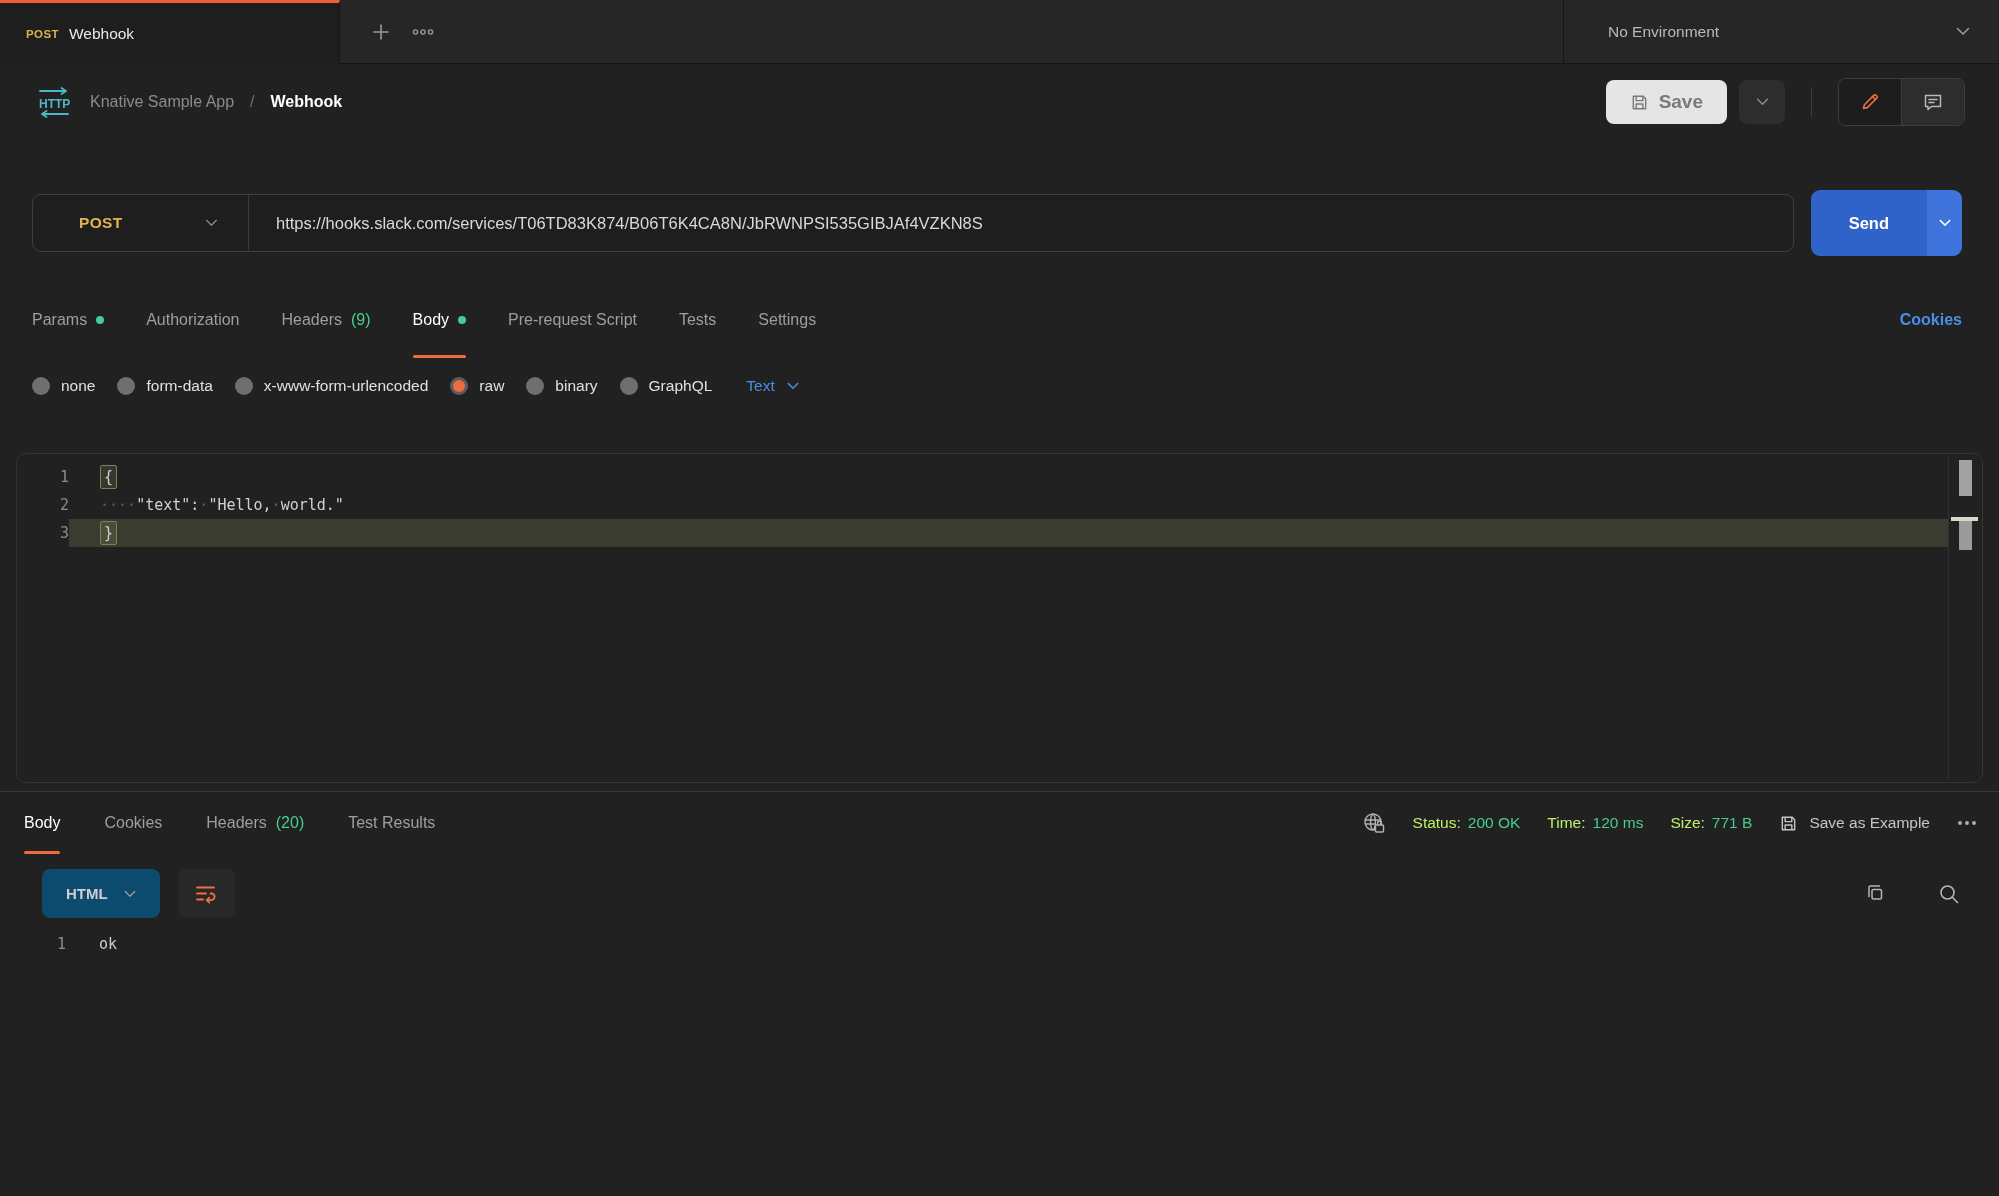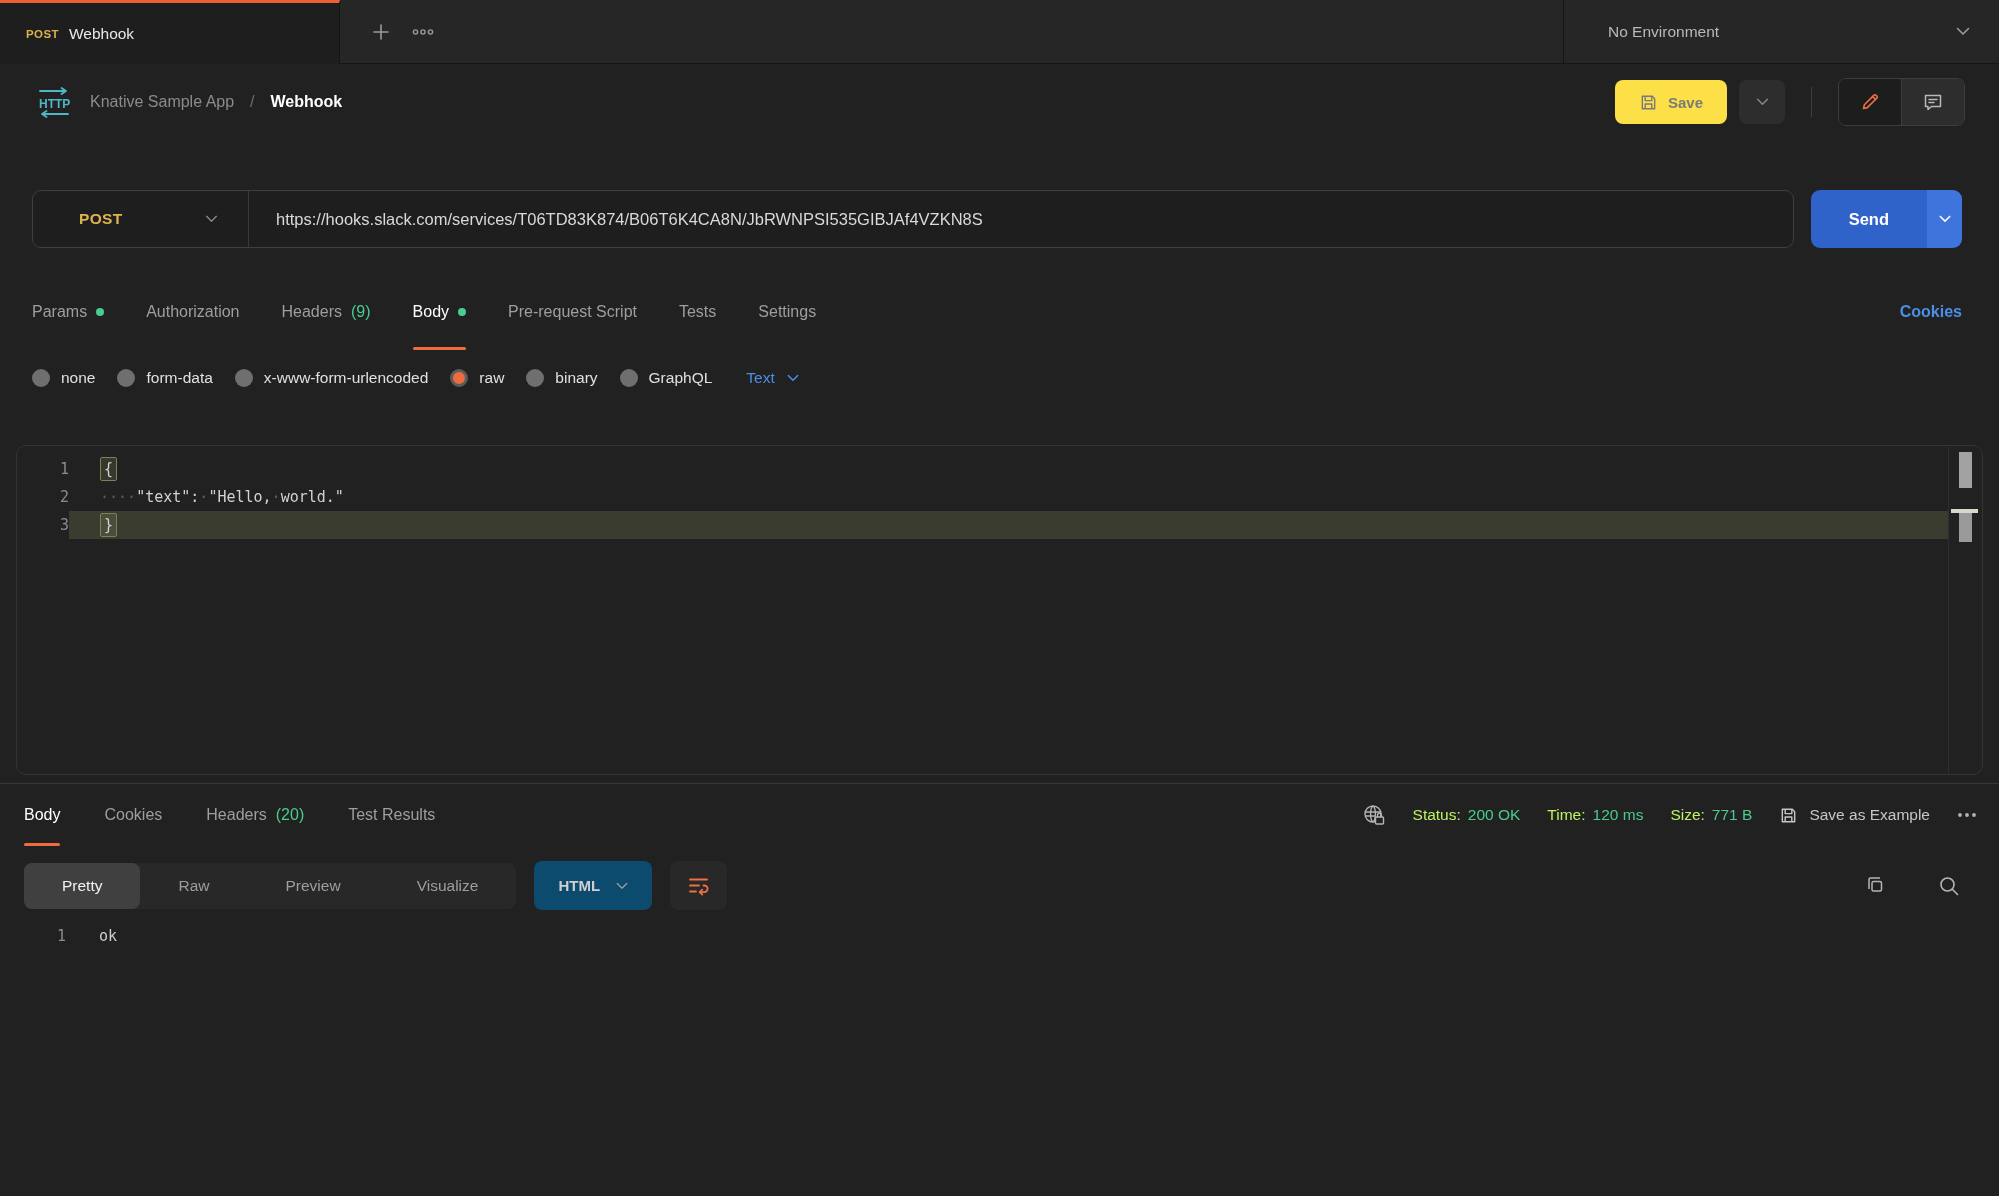--- a/index.html
+++ b/index.html
@@ -18,34 +18,34 @@
   .plus{margin-left:20px;}
   .env{margin-left:auto;width:436px;box-sizing:border-box;border-left:1px solid #151515;display:flex;align-items:center;justify-content:space-between;padding:0 29px 0 44px;color:#b9b9b9;font-size:15.5px;}
   .env .chev{color:#9a9a9a;}
   
   .crumb-row{height:76px;display:flex;align-items:center;padding:0 34px;}
   .crumbs{display:flex;align-items:center;gap:16px;}
   .crumb-col{color:#8b8b8b;font-size:16px;}
   .crumb-sep{color:#6e6e6e;}
   .crumb-req{color:#ffffff;font-weight:600;font-size:16px;}
   .crumb-actions{margin-left:auto;display:flex;align-items:center;}
-  .save-btn{height:44px;background:#fde047;border-radius:8px;display:flex;align-items:center;gap:10px;padding:0 24px;color:#7a7a7a;font-size:15px;font-weight:600;cursor:default;}
+  .save-btn{height:44px;background:#e5e5e5;border-radius:8px;display:flex;align-items:center;gap:10px;padding:0 24px;color:#7a7a7a;font-size:19px;font-weight:600;cursor:default;}
   .save-chev{height:44px;width:46px;background:#2d2d2d;border-radius:8px;margin-left:12px;display:flex;align-items:center;justify-content:center;color:#8a8a8a;}
   .vdiv{width:1px;height:30px;background:#3d3d3d;margin:0 26px;}
   .icon-group{display:flex;border:1px solid #3d3d3d;border-radius:8px;overflow:hidden;height:46px;}
   .ig-seg{width:62px;display:flex;align-items:center;justify-content:center;}
   .ig-edit{background:#1d1d1d;color:#ee7043;}
   .ig-comment{background:#2d2d2d;color:#b9b9b9;border-left:1px solid #3d3d3d;}
   
   .url-row{margin-top:50px;padding:0 37px 0 32px;display:flex;align-items:center;}
   .url-box{flex:1;height:58px;box-sizing:border-box;background:#1e1e1e;border:1px solid #3f3f3f;border-radius:9px;display:flex;align-items:center;overflow:hidden;}
   .method{width:216px;flex:none;height:100%;box-sizing:border-box;display:flex;align-items:center;justify-content:space-between;padding:0 30px 0 46px;border-right:1px solid #3a3a3a;color:#8a8a8a;}
   .method .label{color:#e0b54f;font-weight:700;font-size:15.5px;letter-spacing:.3px;}
   .url-input{flex:1;background:transparent;border:none;outline:none;color:#d9d9d9;font-size:16.5px;font-family:Liberation Sans, sans-serif;padding:0 10px 0 27px;}
-  .send-btn{margin-left:17px;height:58px;display:flex;flex:none;cursor:default;}
+  .send-btn{margin-left:17px;height:66px;display:flex;flex:none;cursor:default;}
   .send-main{background:#2f63c9;color:#fff;font-weight:700;font-size:16.5px;display:flex;align-items:center;padding:0 38px;border-radius:9px 0 0 9px;}
   .send-chev{width:35px;background:#3f74dc;border-radius:0 9px 9px 0;display:flex;align-items:center;justify-content:center;color:#fff;}
   
   .tabs-row{margin-top:26px;height:76px;padding:0 37px 0 32px;display:flex;align-items:center;gap:42px;}
   .rtab{position:relative;height:100%;display:flex;align-items:center;color:#9e9e9e;font-size:16px;gap:9px;cursor:default;}
   .rtab.active{color:#ffffff;}
   .rtab.active::after{content:"";position:absolute;left:0;right:0;bottom:0;height:3px;background:#ee6b3f;border-radius:2px;}
   .gdot{width:8px;height:8px;border-radius:50%;background:#49cc90;}
   .gcount{color:#49cc90;}
   .cookies{margin-left:auto;color:#4a8fe7;font-weight:600;font-size:16px;cursor:default;}
@@ -352,26 +352,20 @@
               <circle cx="3" cy="3" r="1.9"></circle>
               <circle cx="10" cy="3" r="1.9"></circle>
               <circle cx="17" cy="3" r="1.9"></circle>
             </svg>
         </span>
       </span>
     </div>
   </div>
 
   <div class="view-row">
-    <div class="segctl">
-      <div class="seg active">Pretty</div>
-      <div class="seg">Raw</div>
-      <div class="seg">Preview</div>
-      <div class="seg">Visualize</div>
-    </div>
     <div class="html-btn">
       <span>HTML</span>
       <span class="chev">
         <svg width="12" height="8" viewBox="0 0 14 9" fill="none">
             <path d="M1.5 1.5 7 7l5.5-5.5" stroke="currentColor" stroke-width="1.6" stroke-linecap="round" stroke-linejoin="round"></path>
           </svg>
       </span>
     </div>
     <div class="wrap-btn">
       <span>

